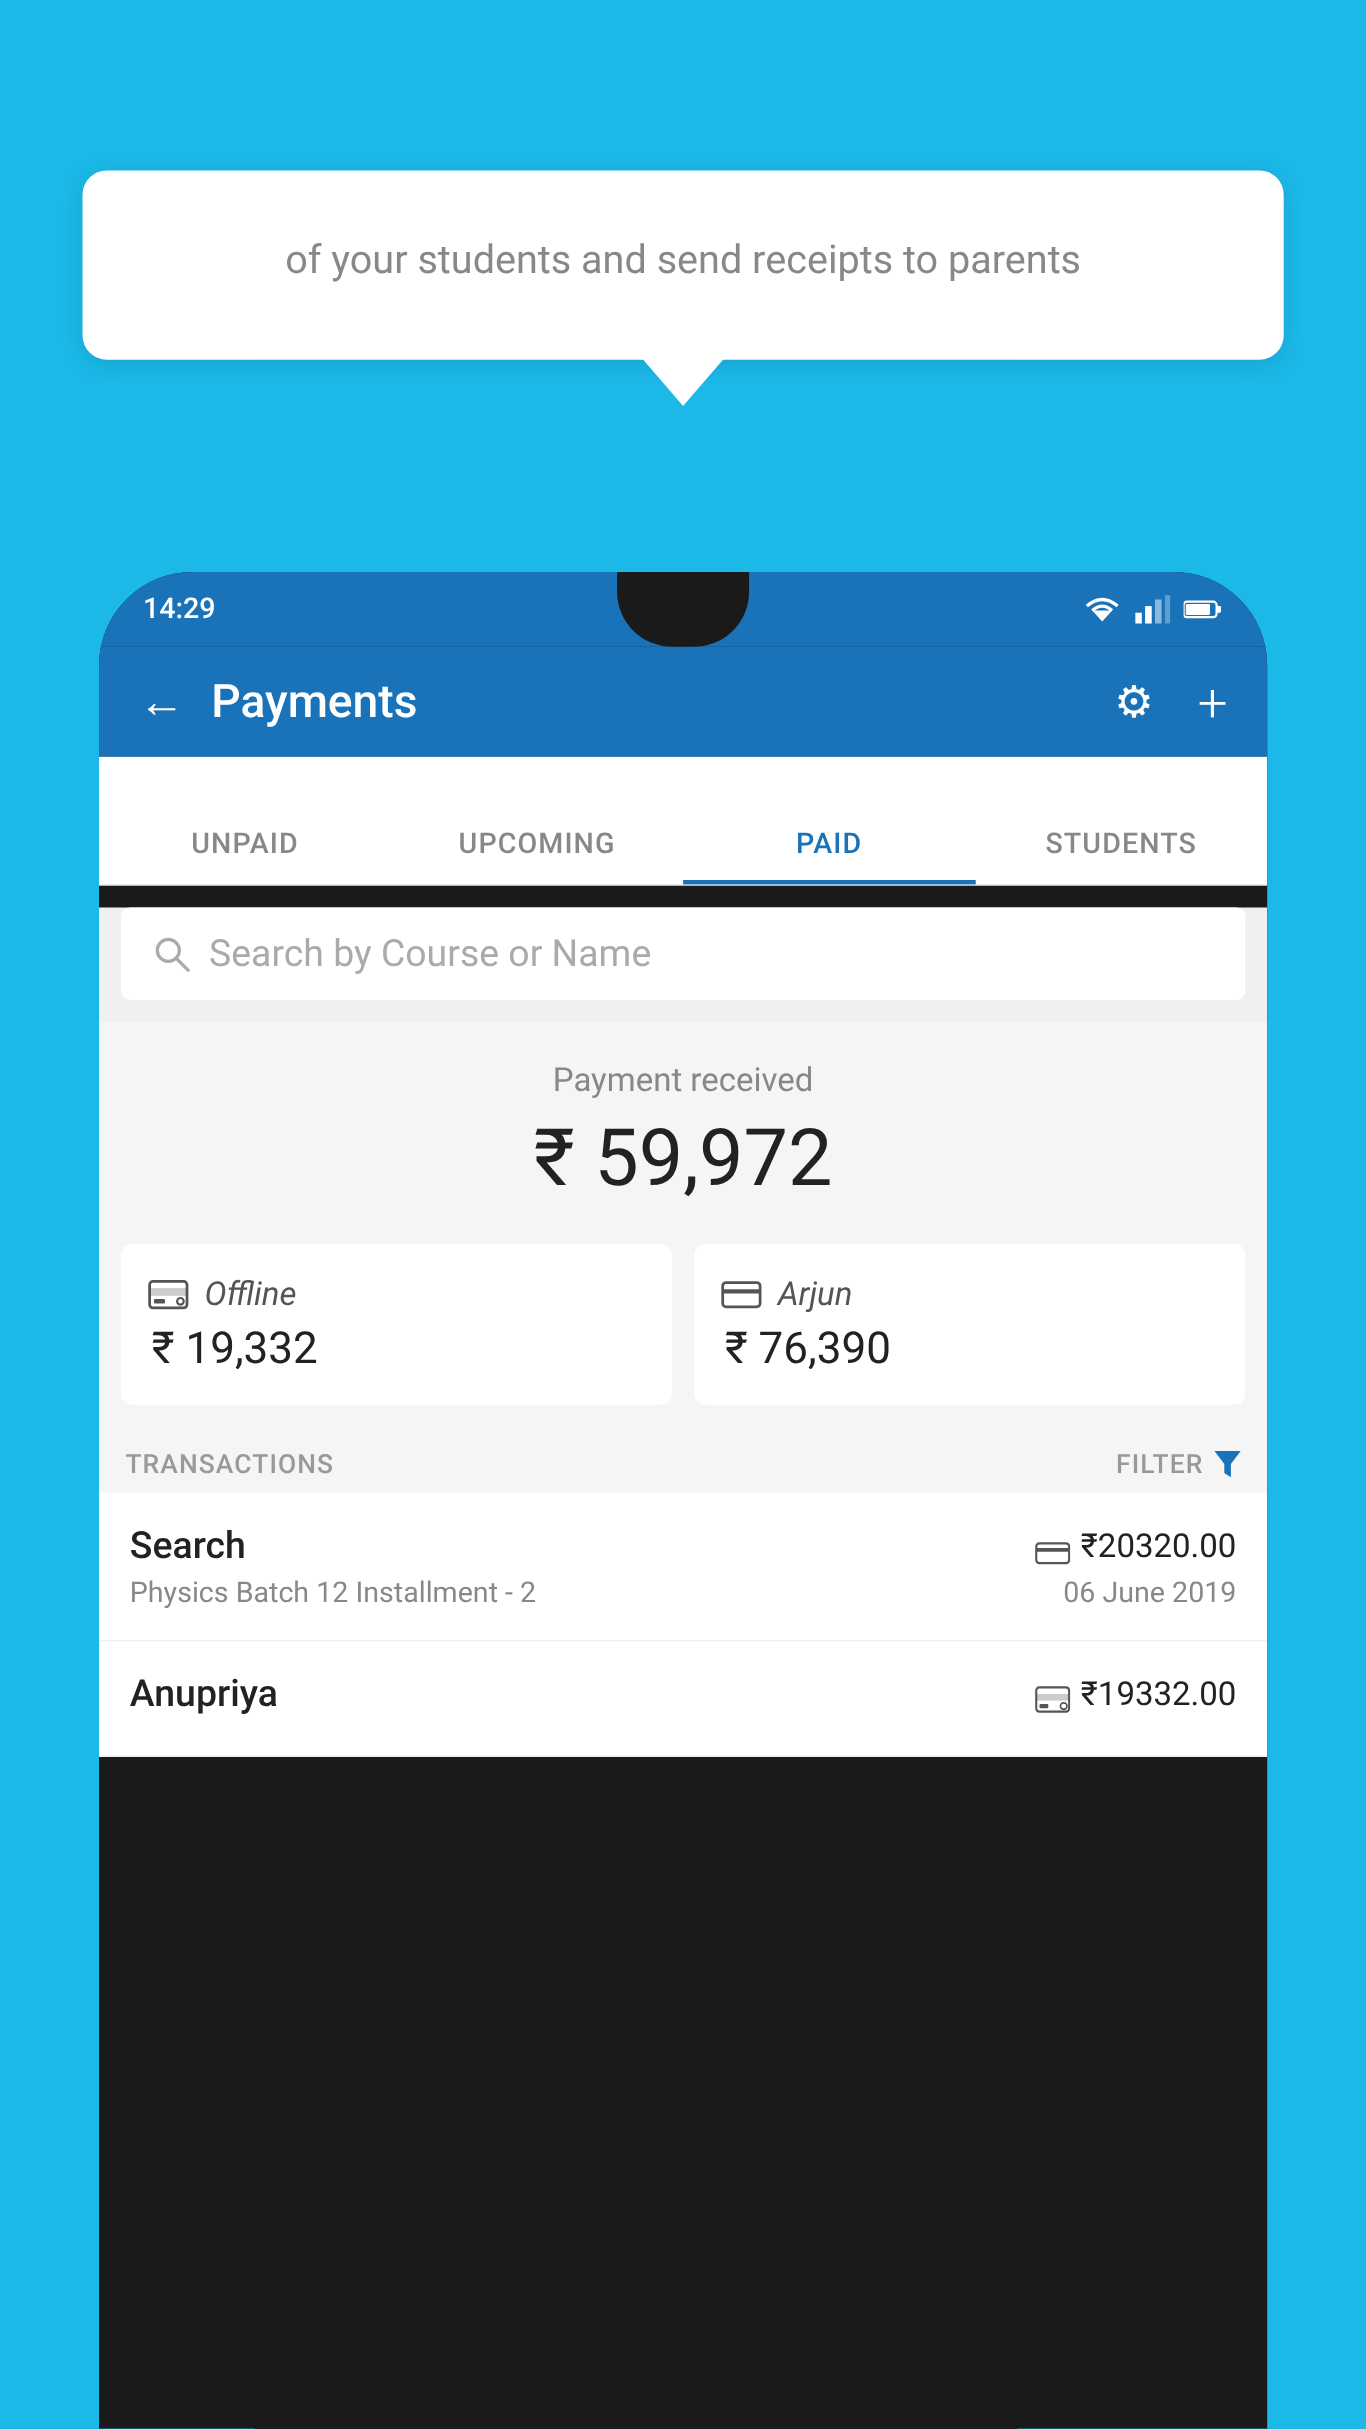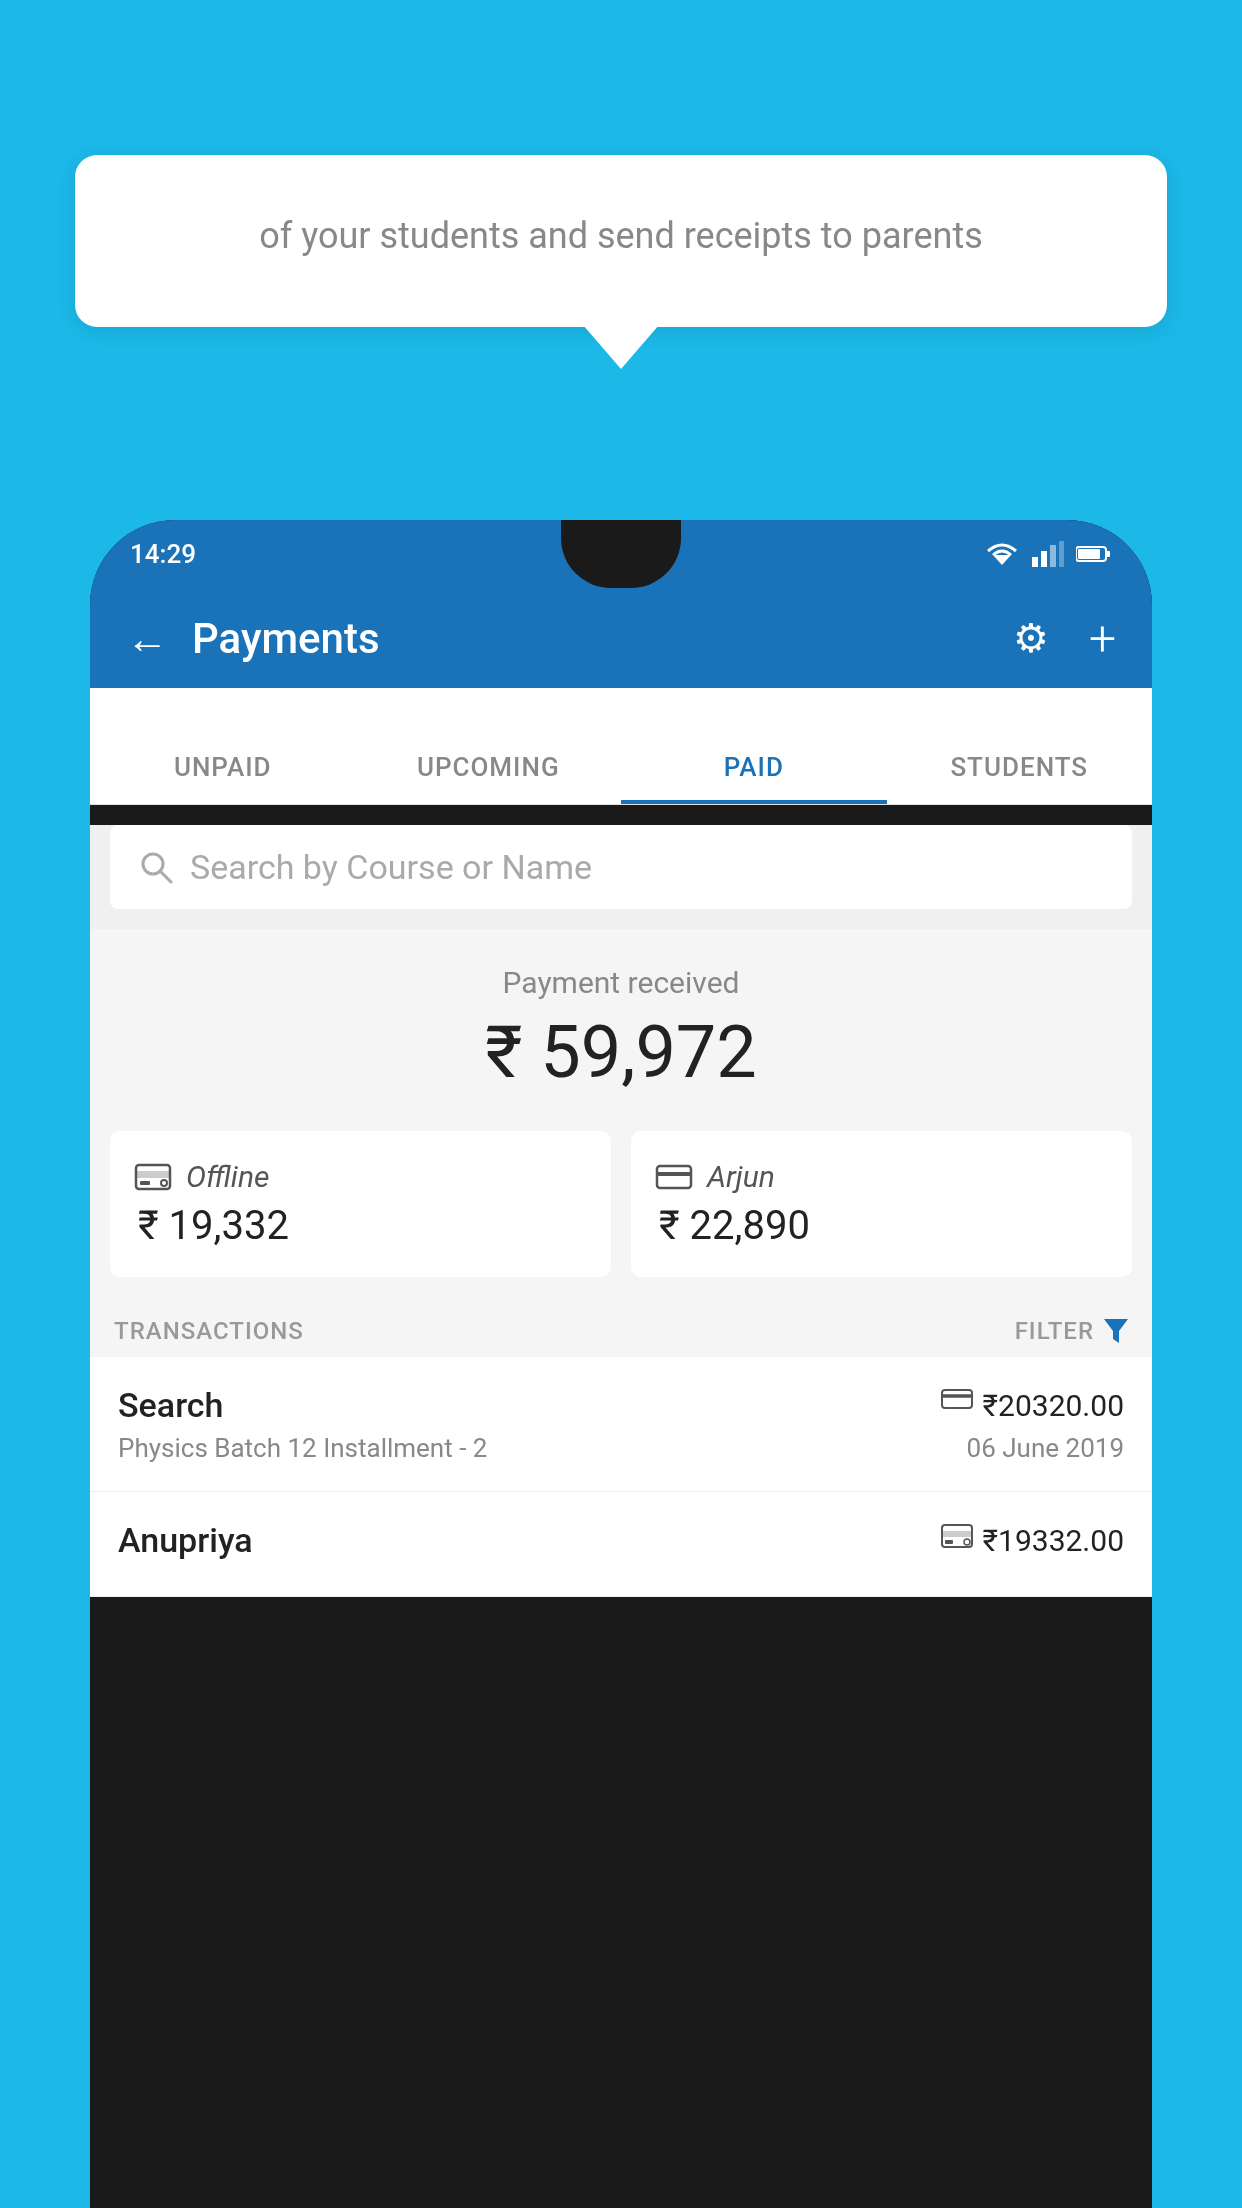--- a/index.html
+++ b/index.html
@@ -298,21 +298,21 @@
     }
 
     .transaction-name {
       font-size: 34px;
       color: #222;
       font-weight: 500;
     }
 
     .transaction-amount-row {
       display: flex;
-      align-items: flex-start;
+      align-items: flex-end;
       gap: 10px;
     }
 
     .transaction-amount {
       font-size: 30px;
       color: #222;
     }
 
     .transaction-course {
       font-size: 26px;
@@ -410,21 +410,21 @@
       </div>
 
       <div class="payment-card">
         <div class="card-header-row">
           <svg width="38" height="28" viewBox="0 0 38 28">
             <rect x="2" y="3" width="34" height="22" rx="3" fill="none" stroke="#555" stroke-width="2.5"></rect>
             <line x1="2" y1="11" x2="36" y2="11" stroke="#555" stroke-width="4"></line>
           </svg>
           <span class="card-label">Arjun</span>
         </div>
-        <span class="card-amount">₹ 22,890</span>
+        <span class="card-amount">₹ 76,390</span>
       </div>
     </div>
 
     <div class="transactions-header">
       <span class="transactions-label">TRANSACTIONS</span>
       <div class="filter-row">
         <span class="filter-label">FILTER</span>
         <svg width="24" height="24" viewBox="0 0 24 24">
           <polygon points="0,0 24,0 15,12 15,24 9,20 9,12" fill="#1a73b8"></polygon>
         </svg>

